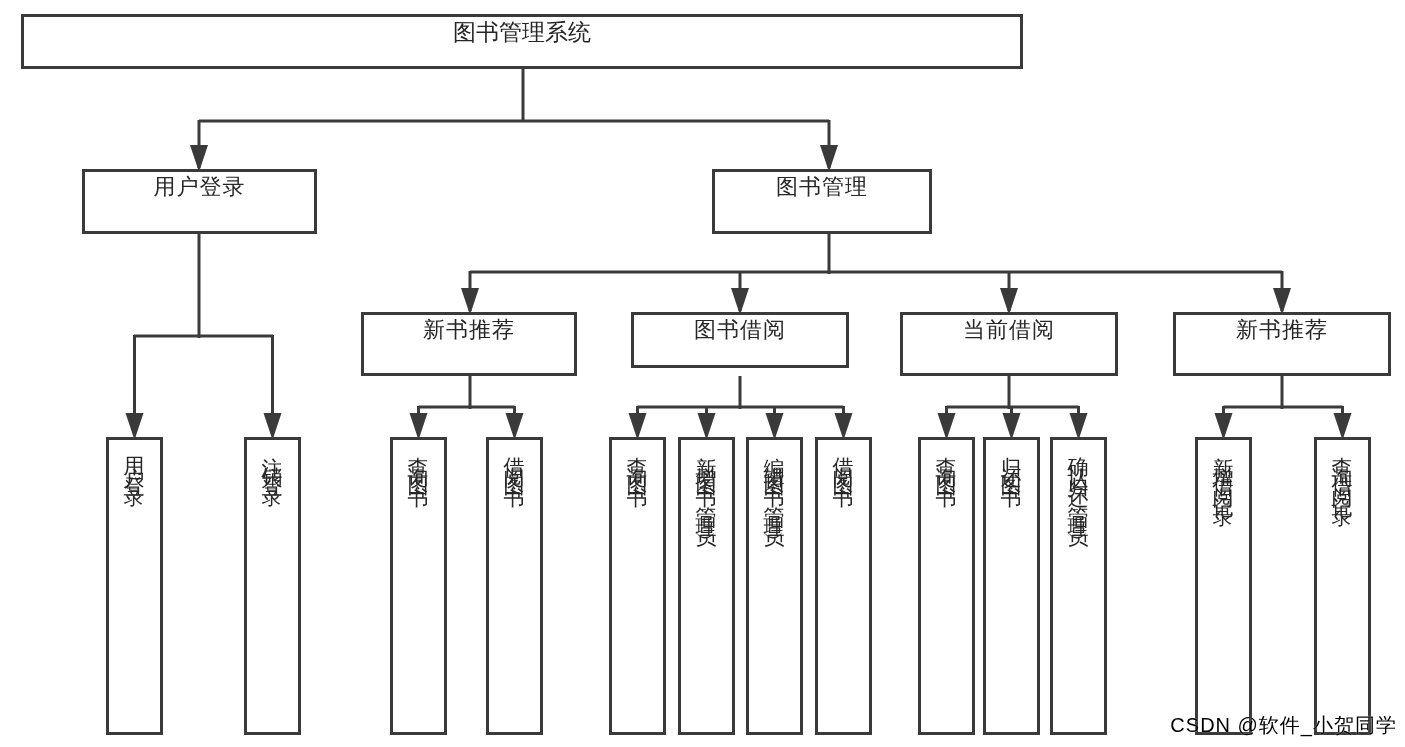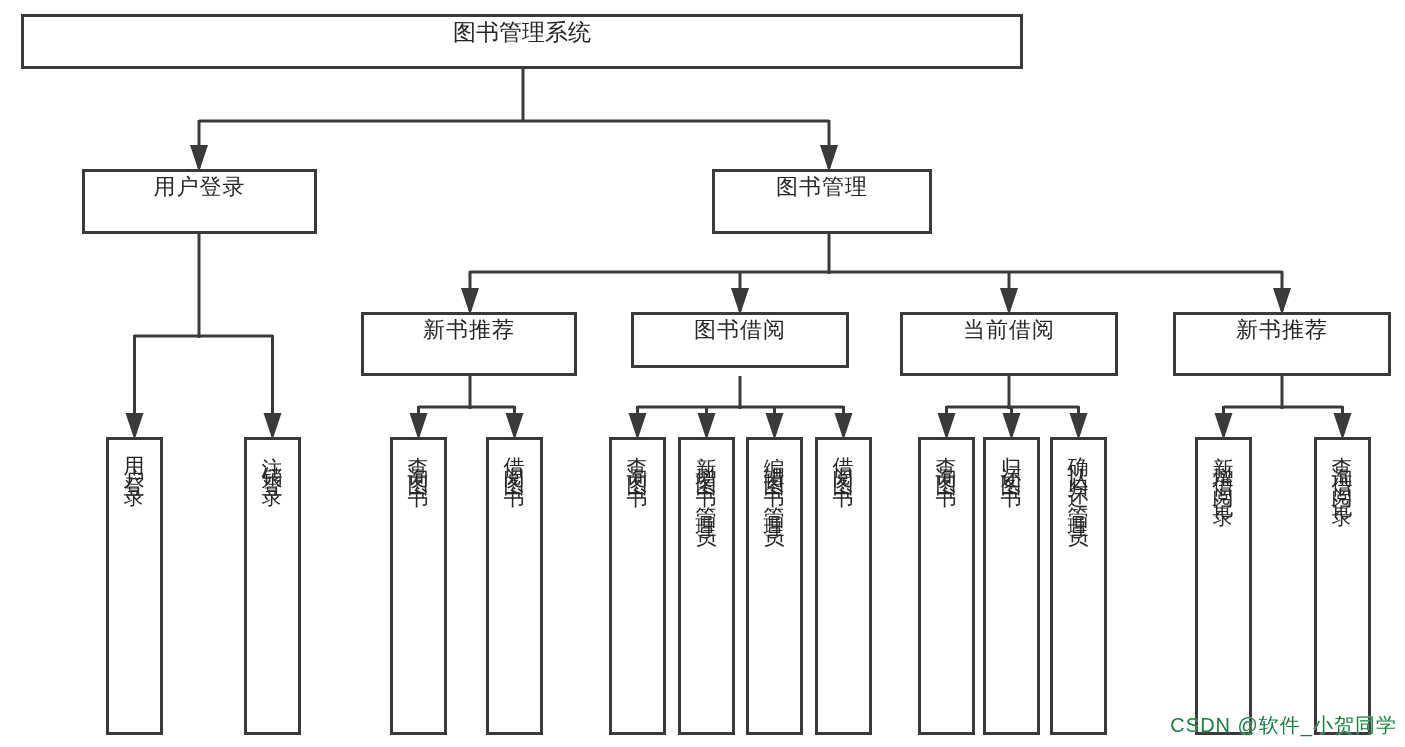--- a/index.html
+++ b/index.html
@@ -28,21 +28,21 @@
     text-orientation:mixed;
     font-size:21px;
     letter-spacing:10px;
     line-height:1;
     white-space:nowrap;
   }
   #watermark{
     position:absolute;
     right:8px;top:712px;
     font-size:20px;
-    color:#15803d;
+    color:#000000;
     letter-spacing:1px;
     z-index:5;
     text-shadow:0 0 1px #ffffff;
   }
 </style>
 </head>
 <body>
 
 <div id="stage">
 

